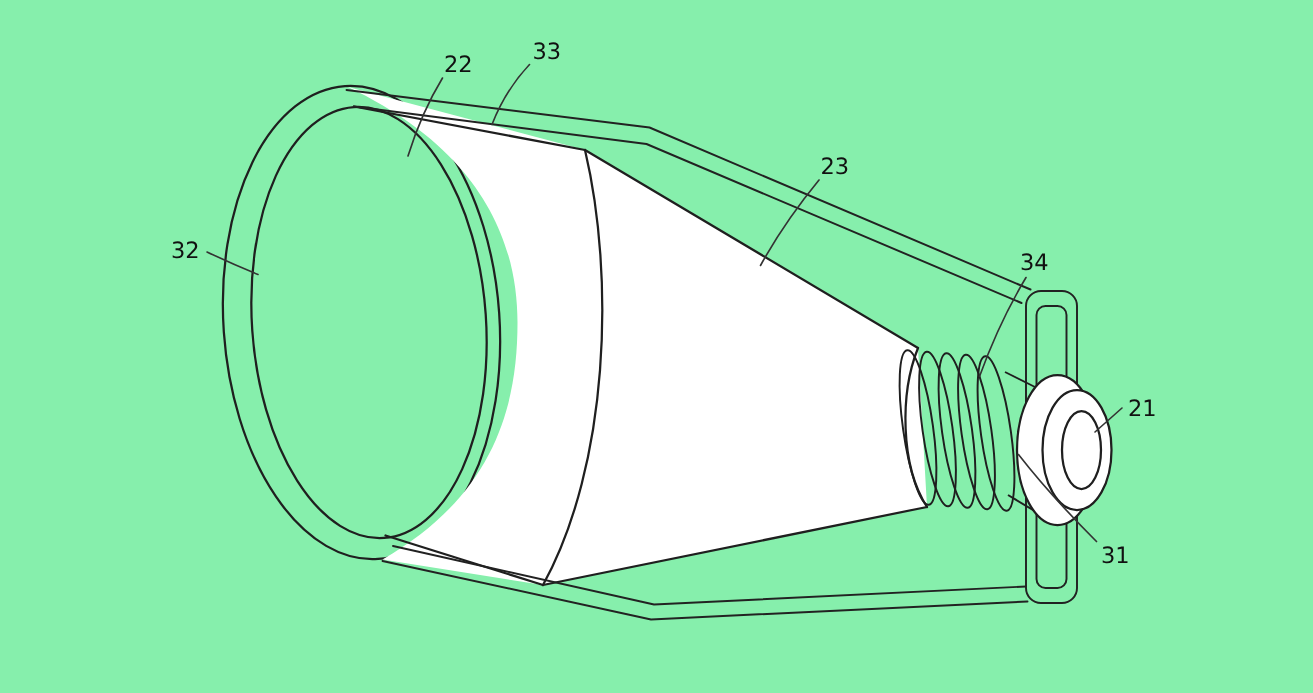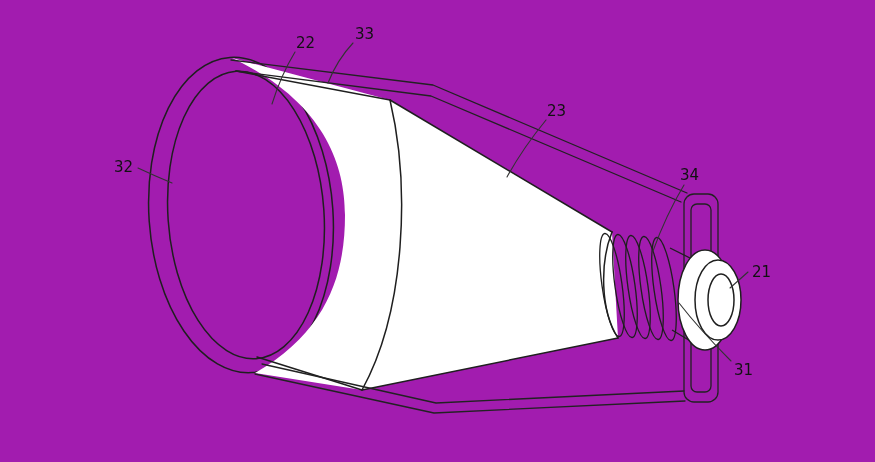--- a/index.html
+++ b/index.html
@@ -5,21 +5,21 @@
   html, body {
     margin: 0;
     padding: 0;
     background: #ffffff;
     font-family: "DejaVu Sans", "Liberation Sans", sans-serif;
   }
   .figure-wrap {
     position: relative;
     width: 875px;
     height: 462px;
-    background: #a21caf;
+    background: #86efac;
     overflow: hidden;
   }
   svg {
     position: absolute;
     inset: 0;
   }
   .outline      { fill: none; stroke: #222222; stroke-width: 1.3; stroke-linejoin: round; stroke-linecap: round; }
   .shape        { fill: none; stroke: #1f1f1f; stroke-width: 1.5; stroke-linejoin: round; stroke-linecap: round; }
   .shape-fill   { fill: #ffffff; stroke: none; }
   .shape-filled { fill: #ffffff; stroke: #1f1f1f; stroke-width: 1.5; }

